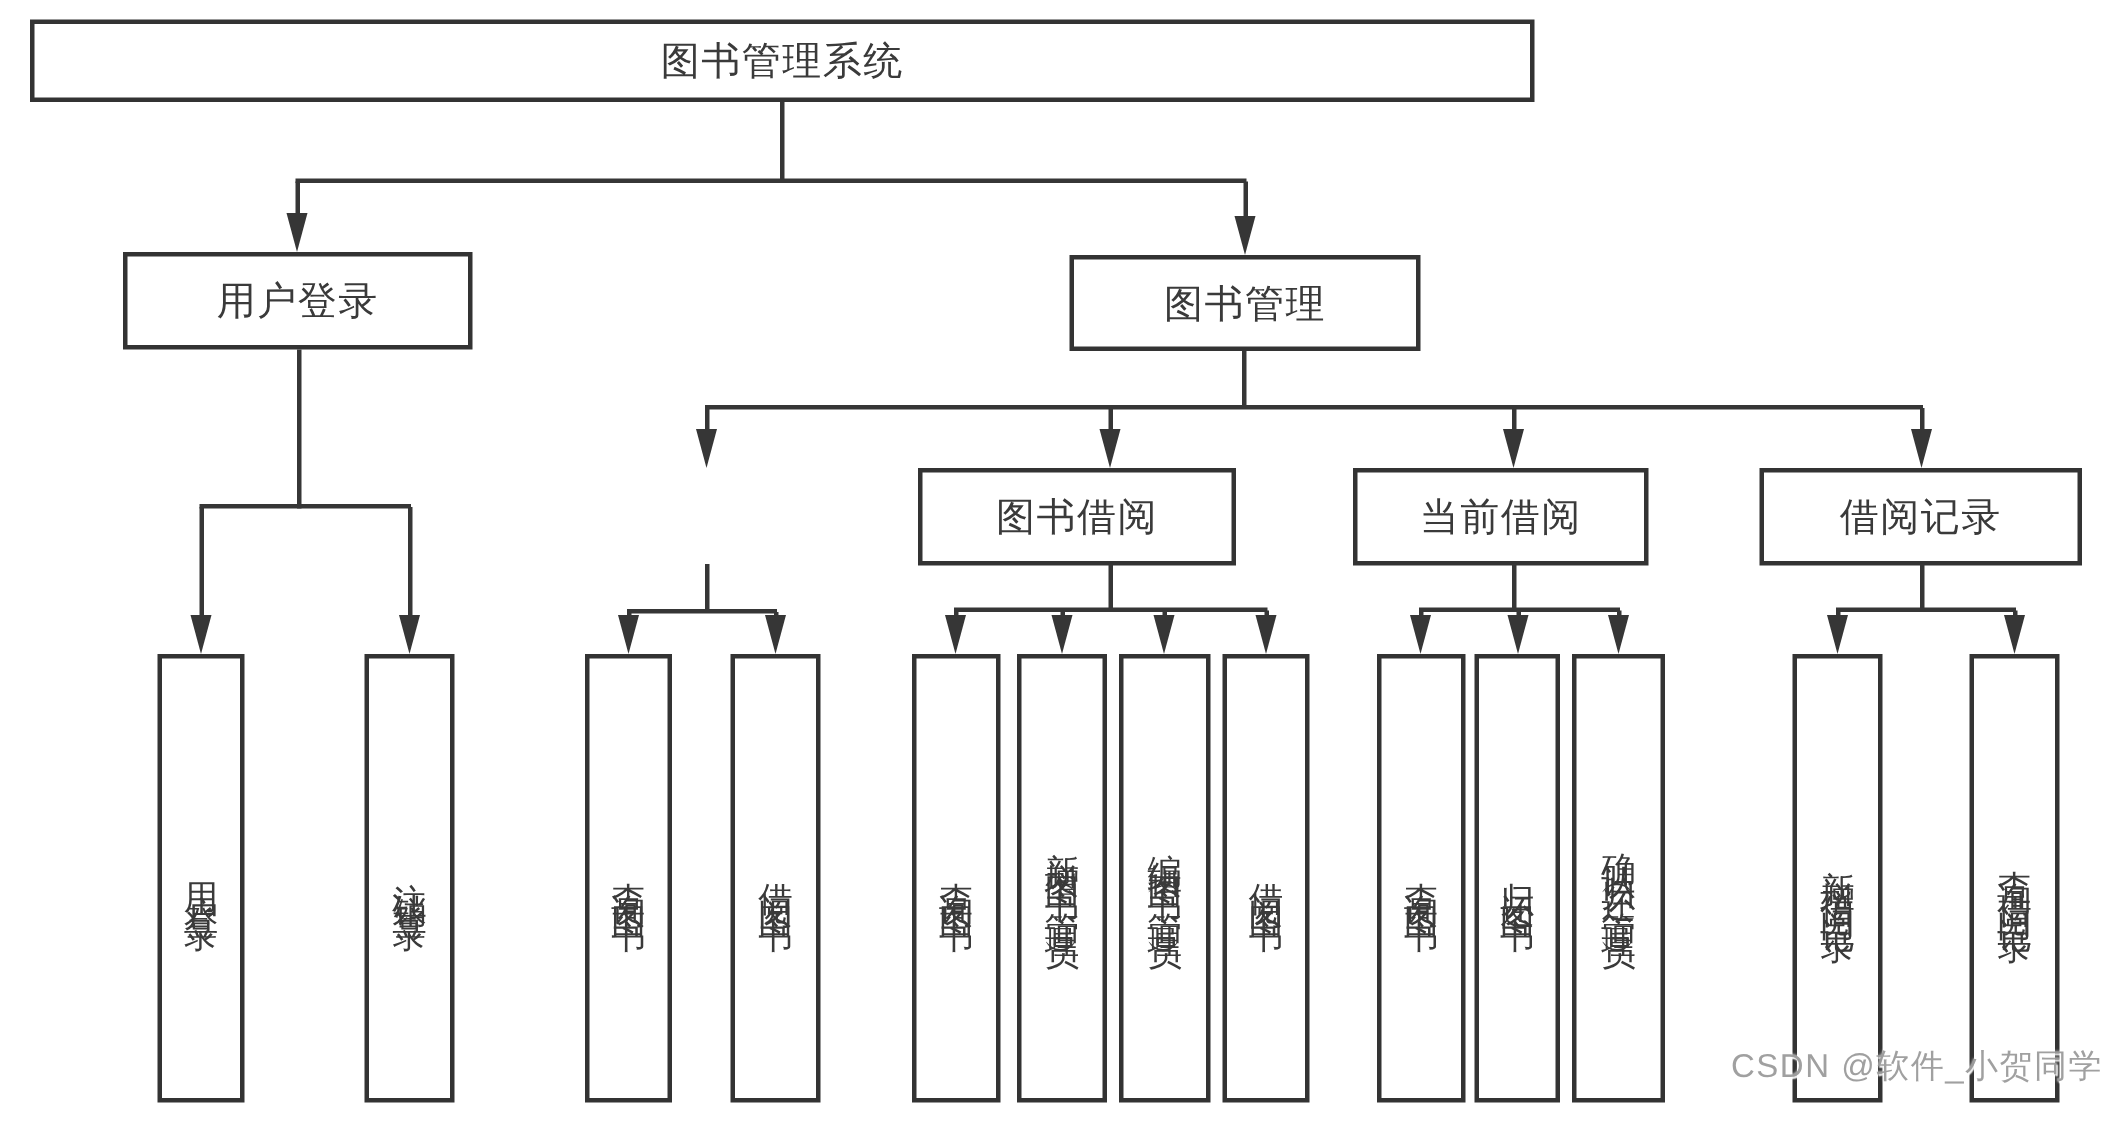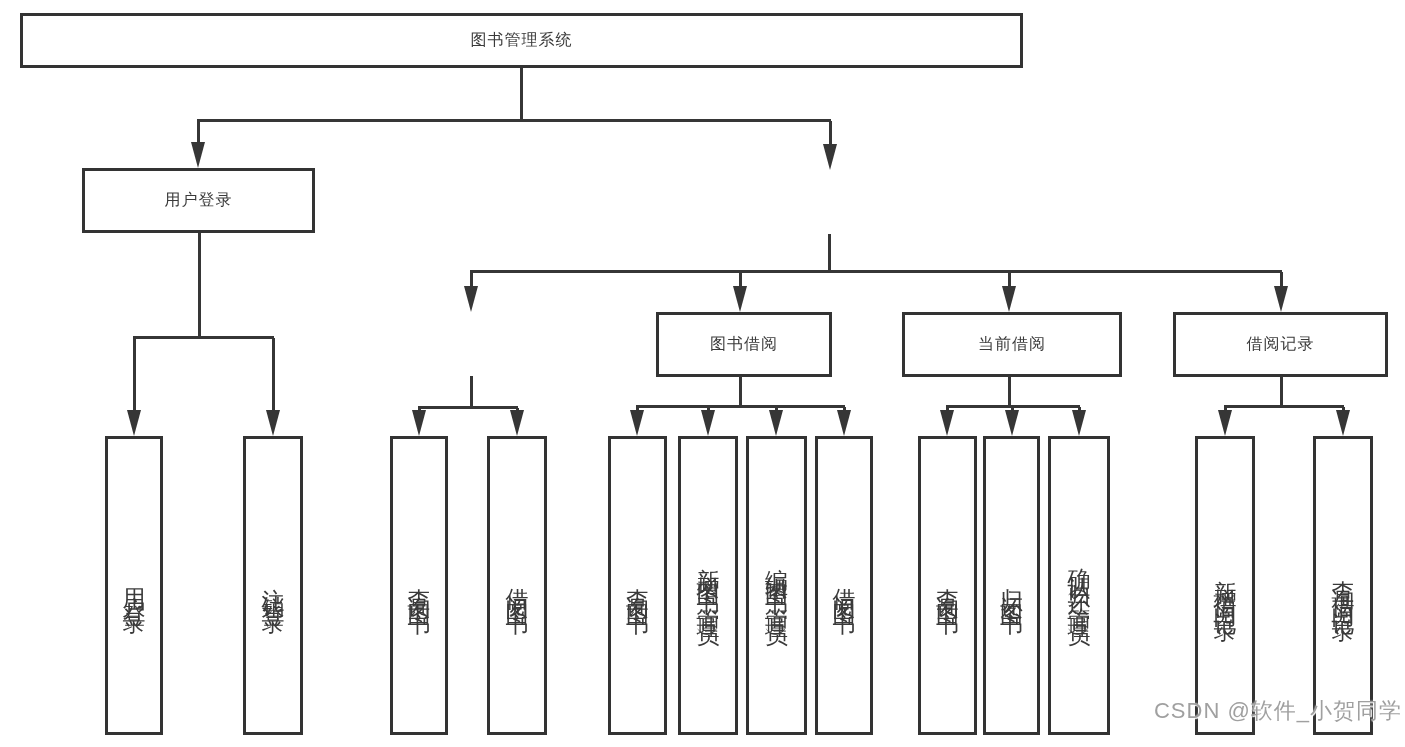--- a/index.html
+++ b/index.html
@@ -1,21 +1,21 @@
 <!DOCTYPE html>
 <html><head>
 <meta charset="utf-8">
 <style>
   html,body{margin:0;padding:0;background:#ffffff;}
   body{width:1405px;height:747px;position:relative;overflow:hidden;
        font-family:"Liberation Sans","DejaVu Sans",sans-serif;}
   #diagram{position:absolute;left:0;top:0;width:1405px;height:747px;}
   .box{position:absolute;box-sizing:border-box;border:3px solid #333333;
        background:#ffffff;display:flex;align-items:center;justify-content:center;}
-  .box.h span{font-size:16px;color:#3a3a3a;letter-spacing:1px;white-space:nowrap;}
+  .box.h span{font-size:26px;color:#3a3a3a;letter-spacing:1px;white-space:nowrap;}
   .box.v span{writing-mode:vertical-rl;text-orientation:mixed;font-size:23px;
        color:#3a3a3a;letter-spacing:8px;line-height:1;}
   .vline{position:absolute;width:3px;background:#363636;}
   .hline{position:absolute;height:3px;background:#363636;}
   .tri{position:absolute;width:0;height:0;border-left:7px solid transparent;
        border-right:7px solid transparent;border-top:26px solid #363636;}
   #watermark{position:absolute;right:3px;bottom:21px;font-size:22px;
        color:rgba(152,152,152,0.92);text-shadow:0 0 2px #ffffff,1px 1px 1px #ffffff;
        letter-spacing:1px;white-space:nowrap;}
 </style>
@@ -24,25 +24,28 @@
 
 <div id="diagram">
 
   <div class="box h" style="left:20px;top:13px;width:1003px;height:55px">
     <span>图书管理系统</span>
   </div>
 
   <div class="box h" style="left:82px;top:168px;width:233px;height:65px">
     <span>用户登录</span>
   </div>
+  <div class="box h" style="left:713px;top:170px;width:234px;height:64px">
+    <span>图书管理</span>
+  </div>
 
-  <div class="box h" style="left:656px;top:312px;width:176px;height:65px">
+  <div class="box h" style="left:612px;top:312px;width:212px;height:65px">
     <span>图书借阅</span>
   </div>
-  <div class="box h" style="left:902px;top:312px;width:220px;height:65px">
+  <div class="box h" style="left:902px;top:312px;width:197px;height:65px">
     <span>当前借阅</span>
   </div>
   <div class="box h" style="left:1173px;top:312px;width:215px;height:65px">
     <span>借阅记录</span>
   </div>
 
   <div class="box v" style="left:105px;top:436px;width:58px;height:299px">
     <span>用户登录</span>
   </div>
   <div class="box v" style="left:243px;top:436px;width:60px;height:299px">

